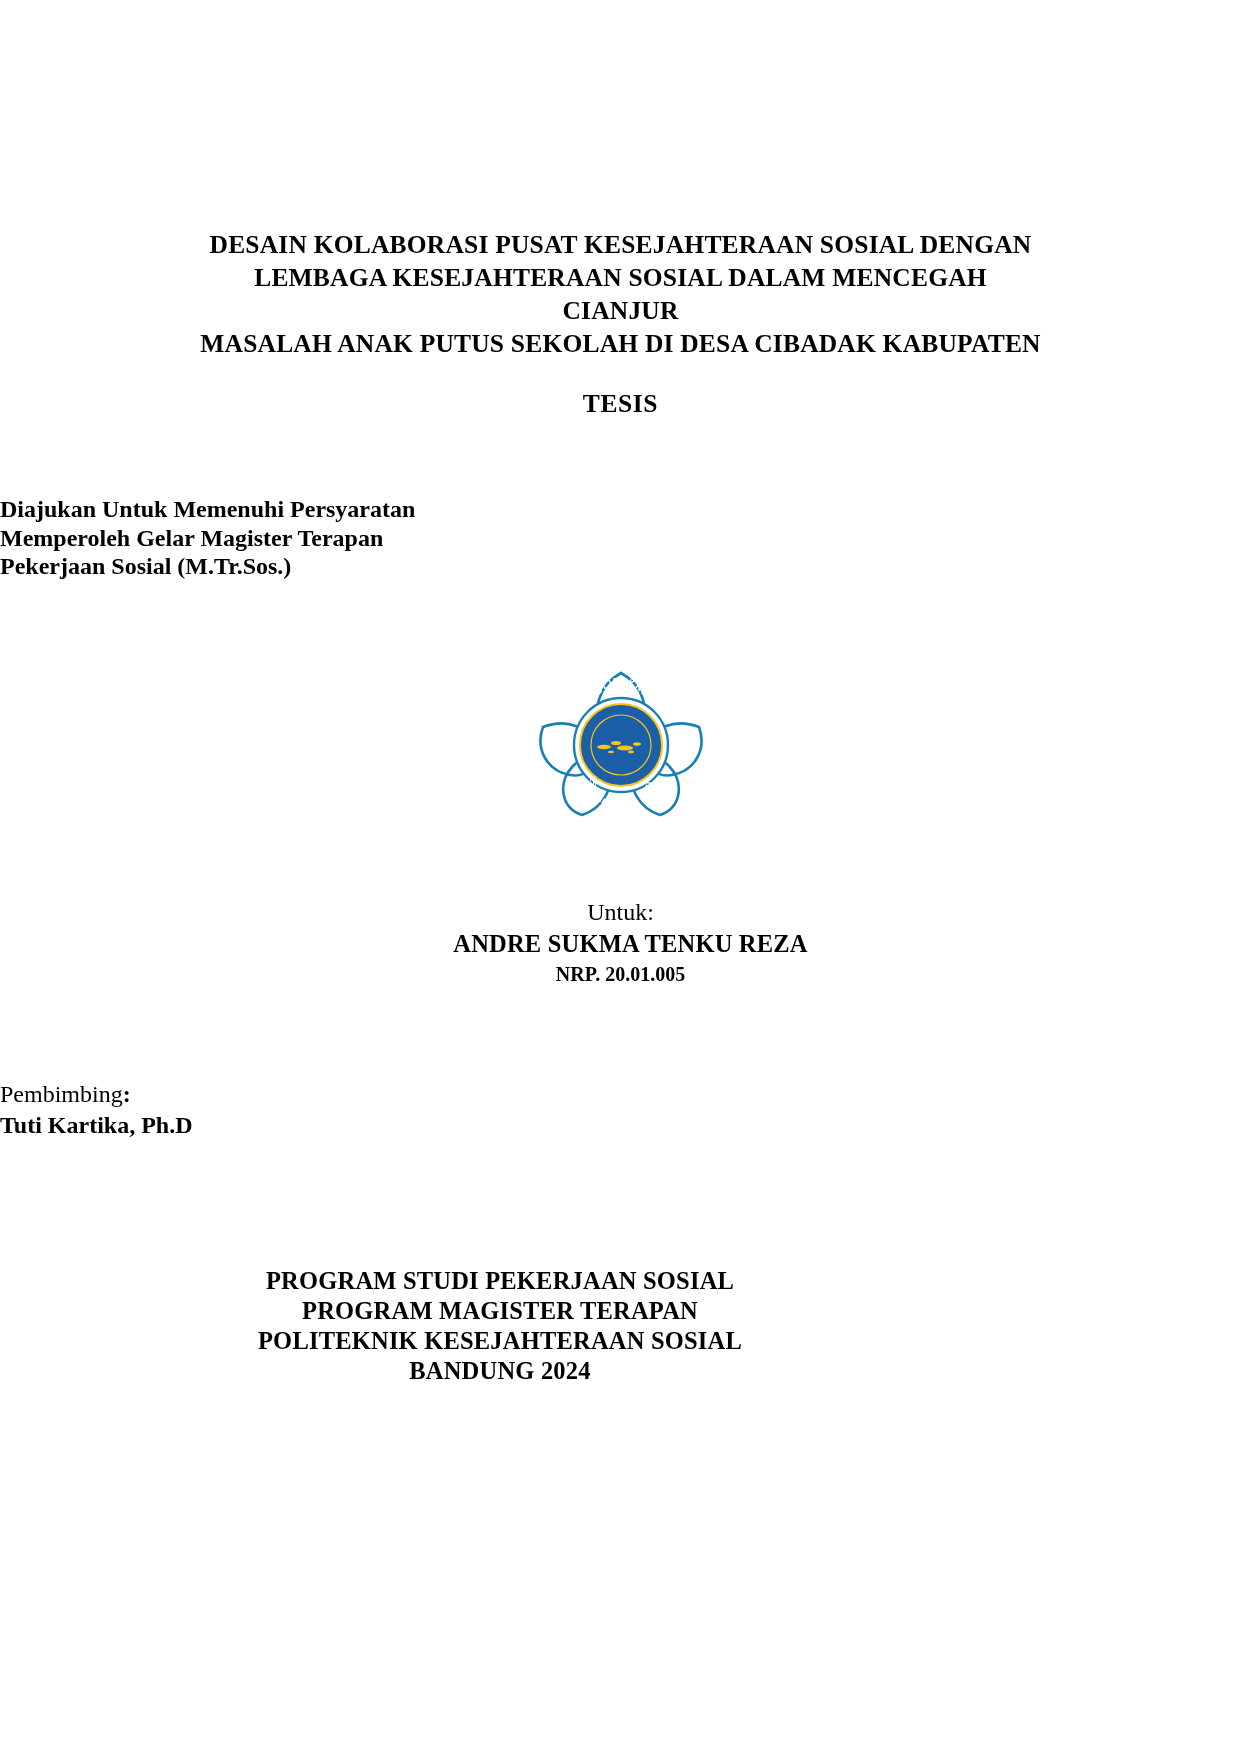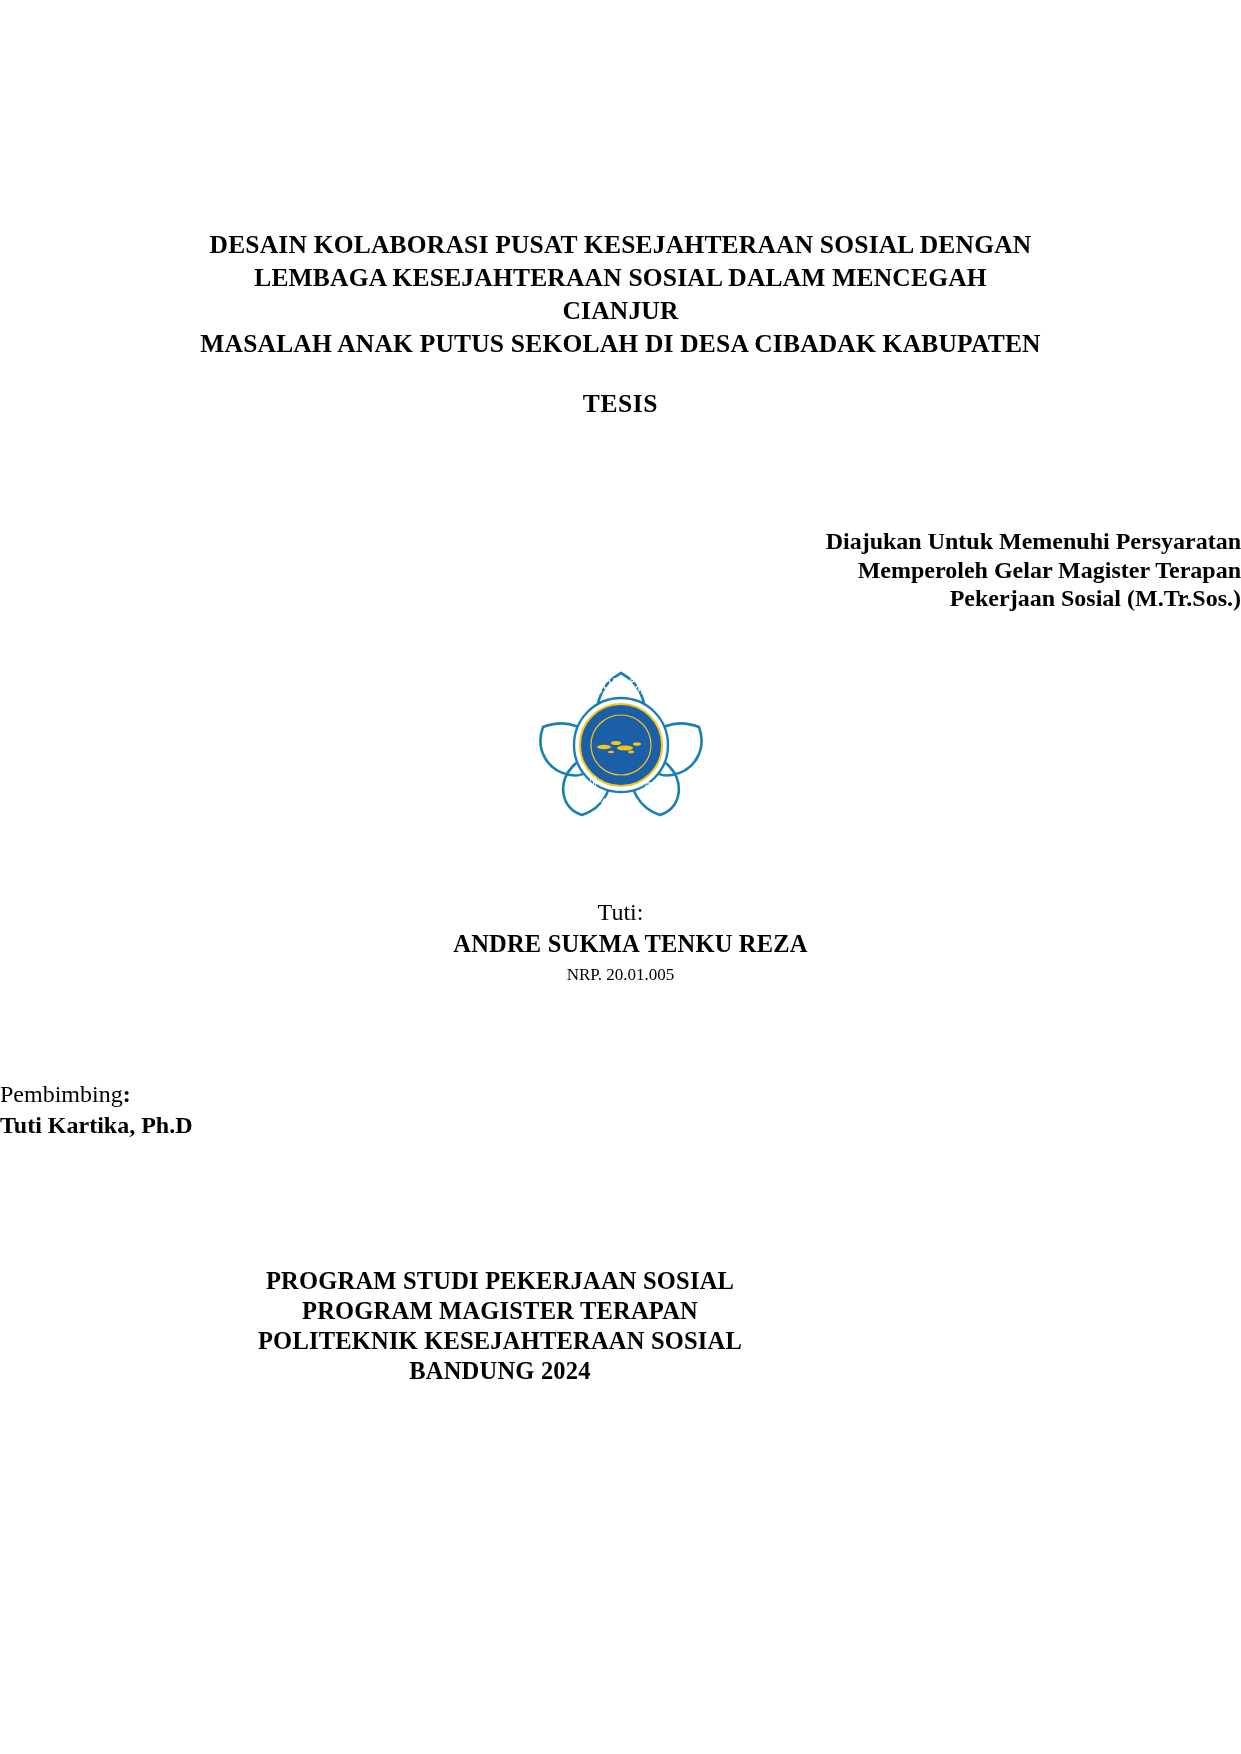--- a/index.html
+++ b/index.html
@@ -45,22 +45,21 @@
     font-weight: bold;
     font-size: 25.5px;
     letter-spacing: 0.6px;
     font-family: Liberation Serif, serif;
   }
   .purpose-block {
     position: absolute;
     top: 495px;
     left: 0;
     width: 1241px;
-    text-align: right;
-    margin-top: 32px;
+    text-align: left;
   }
   .purpose-line {
     font-weight: bold;
     font-size: 24px;
     line-height: 28.5px;
   }
   .logo-wrap {
     position: absolute;
     top: 655px;
     left: 0;
@@ -83,22 +82,22 @@
     font-weight: normal;
   }
   .author-name {
     font-size: 24.5px;
     font-weight: bold;
     line-height: 31px;
     letter-spacing: 0.2px;
     padding-left: 20px;
   }
   .author-nrp {
-    font-size: 17px;
-    font-weight: normal;
+    font-size: 20px;
+    font-weight: bold;
     line-height: 31px;
   }
   .advisor-block {
     position: absolute;
     top: 1079px;
     left: 0;
     width: 1241px;
     text-align: left;
   }
   .advisor-label {
@@ -174,21 +173,21 @@
         <ellipse cx="95" cy="88" rx="5" ry="2"></ellipse>
         <ellipse cx="104" cy="93" rx="8" ry="2.4"></ellipse>
         <ellipse cx="116" cy="89" rx="4" ry="1.8"></ellipse>
         <ellipse cx="110" cy="97" rx="3" ry="1.4"></ellipse>
         <ellipse cx="90" cy="97" rx="3" ry="1.3"></ellipse>
       </g>
     </svg>
   </div>
 
   <div class="author-block">
-    <div class="author-by">Tuti:</div>
+    <div class="author-by">Untuk:</div>
     <div class="author-name">ANDRE SUKMA TENKU REZA</div>
     <div class="author-nrp">NRP. 20.01.005</div>
   </div>
 
   <div class="advisor-block">
     <div class="advisor-label"><span>Pembimbing</span><b>:</b></div>
     <div class="advisor-name">Tuti Kartika, Ph.D</div>
   </div>
 
   <div class="program-block">

